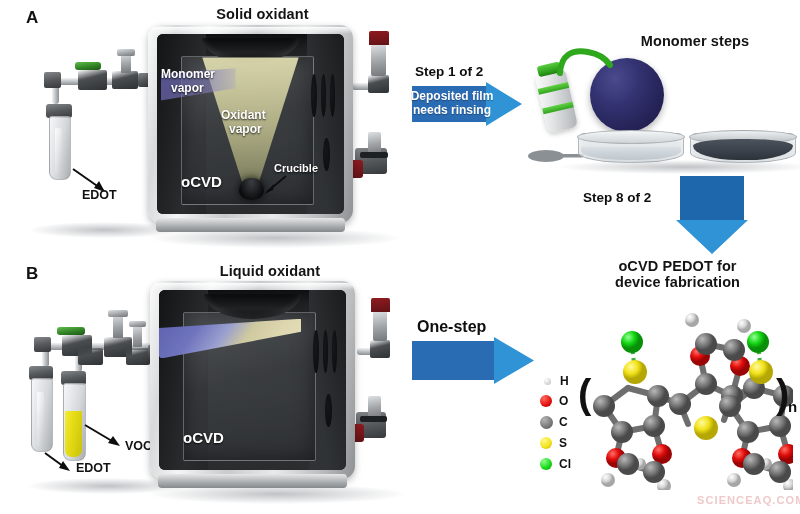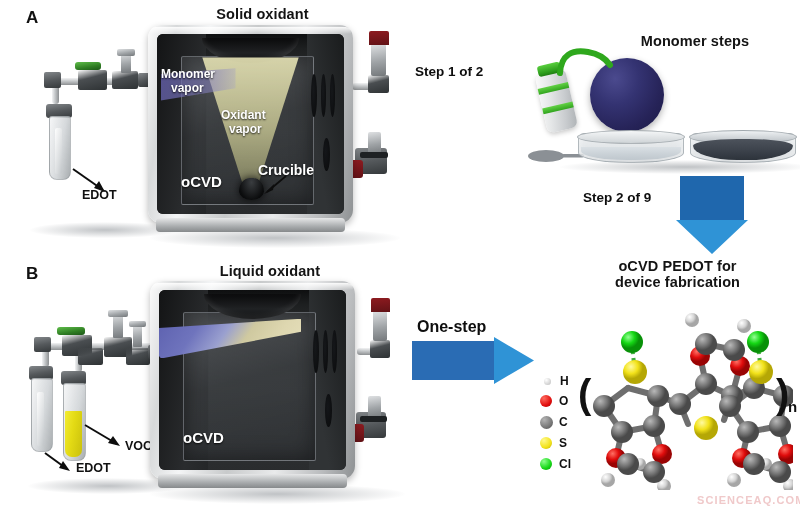--- a/index.html
+++ b/index.html
@@ -240,31 +240,41 @@
         </div>
       <div class="slot2"></div>
     </div>
     <div class="base"></div>
 
     <div class="lbl" style="left:13px;top:42px;font-size:12px;">Monomer</div>
     <div class="lbl" style="left:23px;top:56px;font-size:12px;">vapor</div>
     <div class="lbl" style="left:73px;top:83px;font-size:12px;">Oxidant</div>
     <div class="lbl" style="left:81px;top:97px;font-size:12px;">vapor</div>
     <div class="lbl" style="left:33px;top:148px;font-size:15px;">oCVD</div>
-    <div class="lbl" style="left:110px;top:137px;font-size:14px;">Crucible</div>
+    <div class="lbl" style="left:126px;top:137px;font-size:11px;">Crucible</div>
     <div class="ptr" style="left:114px;top:150px;">
       <svg width="26" height="22" viewBox="0 0 26 22">
         <line x1="24" y1="1" x2="5" y2="17" stroke="#0d0d0d" stroke-width="1.7"></line>
         <polygon points="2,19 11,15 12,9" fill="#0d0d0d"></polygon>
       </svg>
     </div>
   </div>
 
   <div class="callout" style="left:412px;top:64px;width:110px;height:62px;">
     <div class="cap" style="left:3px;top:0px;font-size:13.5px;">Step 1 of 2</div>
+    <div class="body" style="left:0;top:18px;width:110px;height:44px;">
+      <svg width="110" height="44" viewBox="0 0 110 44">
+        <polygon points="0,4 74,4 74,0 110,22 74,44 74,40 0,40" fill="#2f93d6"></polygon>
+        <rect x="0" y="4" width="74" height="36" fill="#2a6cb4"></rect>
+      </svg>
+      <div class="txt" style="font-size:12px;left:-8px;width:96px;">
+        <span>Deposited film</span><br>
+        <span>needs rinsing</span>
+      </div>
+    </div>
   </div>
 
   <div class="abs ttl" style="left:605px;top:33px;width:180px;font-size:14.5px;">Monomer steps</div>
 
   <div class="wafer" style="left:590px;top:58px;width:74px;height:74px;"></div>
 
   <div class="bottle" style="left:541px;top:72px;width:31px;height:59px;transform:rotate(-13deg);">
     <div class="bd"></div>
     <div class="stripe" style="top:13px;"></div>
     <div class="stripe" style="top:33px;"></div>
@@ -290,21 +300,21 @@
   </div>
 
   <div class="dish" style="left:690px;top:133px;width:106px;height:30px;">
     <div class="wall"></div>
     <div class="rim" style="background:linear-gradient(180deg,#eef1f3,#b9bfc4);"></div>
     <div class="fill" style="height:21px;top:6px;bottom:3px;border-radius:46%/34% 34% 70% 70%;background:linear-gradient(180deg,#4d535c,#3c424b 55%,#2d333b);"></div>
   </div>
   <div class="shadow-blob" style="left:560px;top:160px;width:250px;height:14px;"></div>
 
   <div class="callout" style="left:583px;top:176px;width:165px;height:78px;">
-    <div class="cap" style="left:0px;top:14px;font-size:13.5px;">Step 2 of 9</div>
+    <div class="cap" style="left:0px;top:14px;font-size:13.5px;">Step 8 of 2</div>
     <div class="body" style="left:93px;top:0;width:72px;height:78px;">
       <svg width="72" height="78" viewBox="0 0 72 78">
         <polygon points="4,0 68,0 68,44 72,44 36,78 0,44 4,44" fill="#2f93d6"></polygon>
         <rect x="4" y="0" width="64" height="44" fill="#1f67ad"></rect>
       </svg>
     </div>
   </div>
 
   <div class="abs ttl" style="left:575px;top:258px;width:205px;font-size:14.5px;">
     <span>oCVD PEDOT for</span><br>

